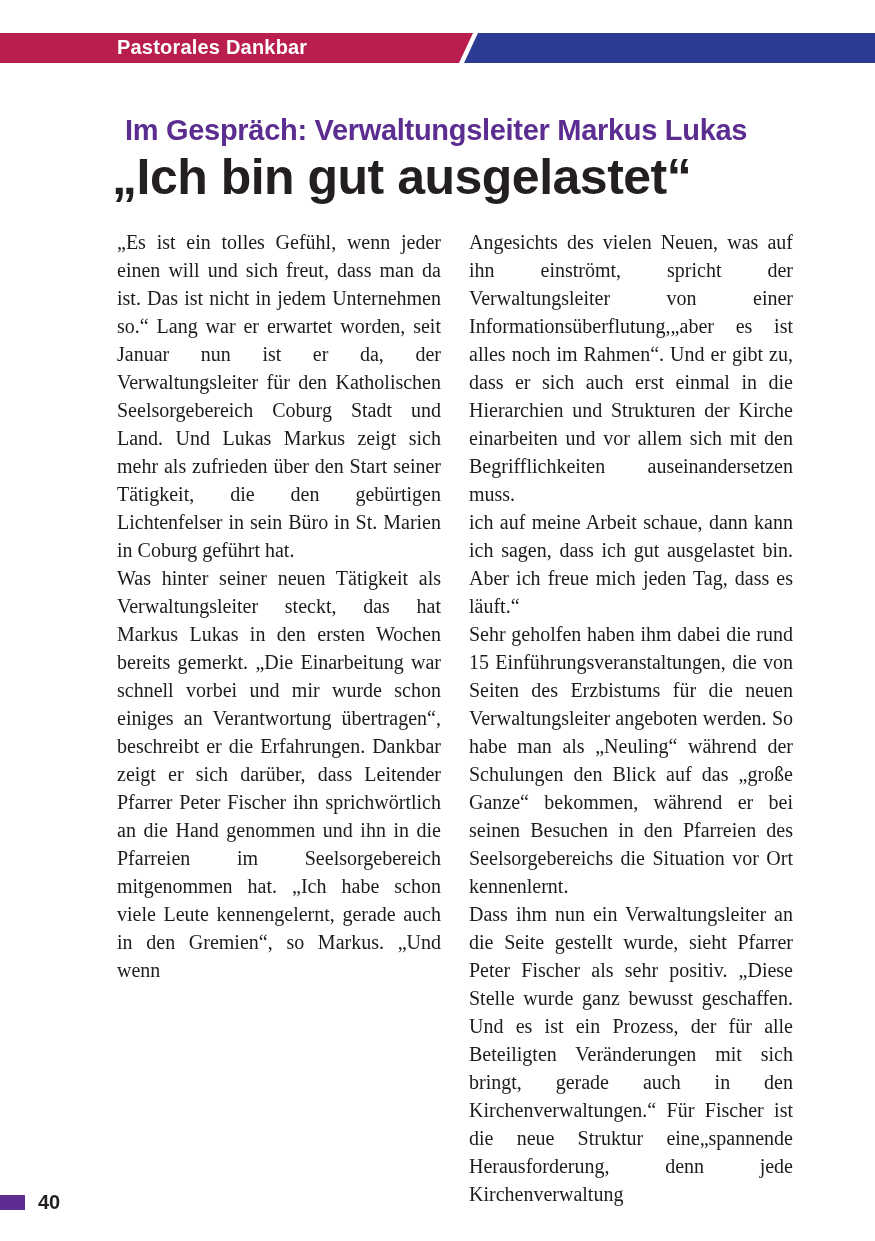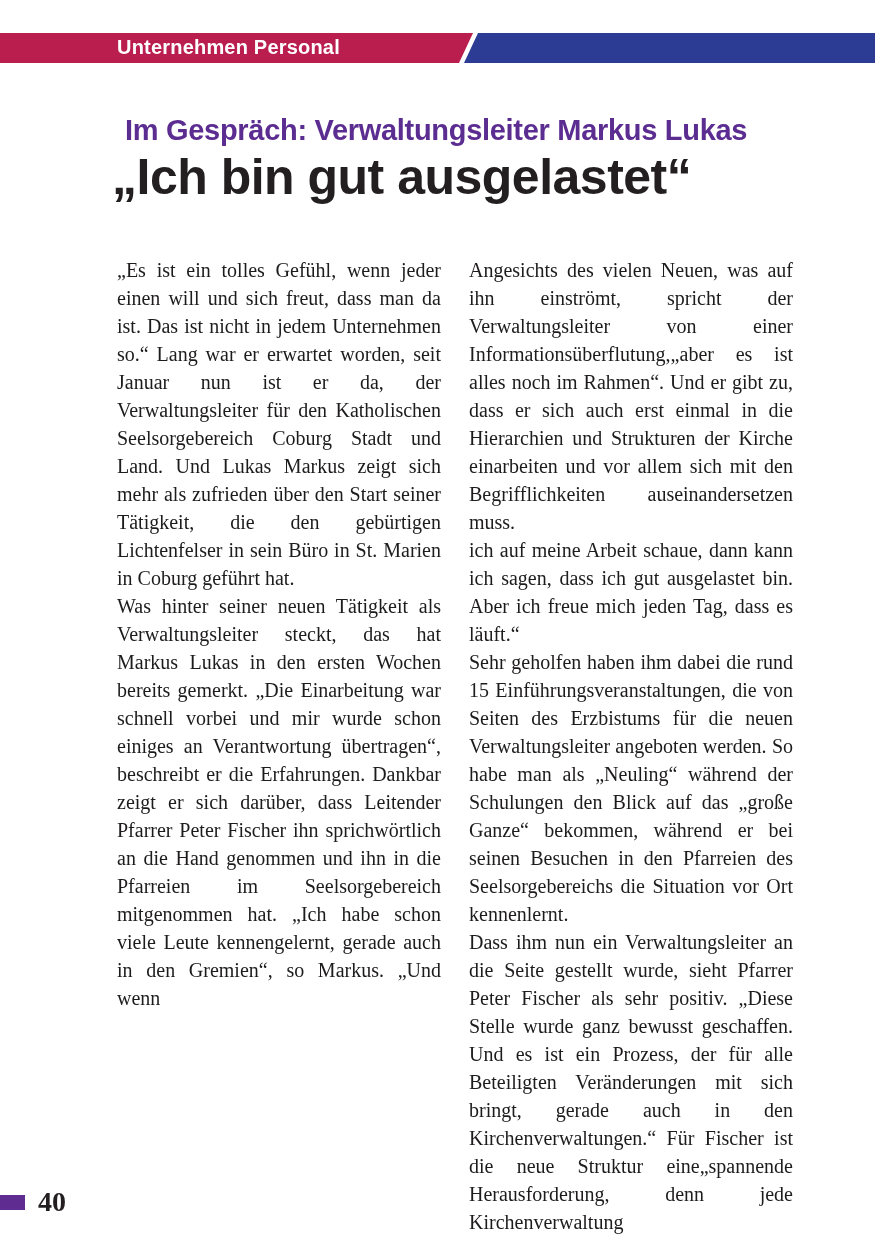--- a/index.html
+++ b/index.html
@@ -31,48 +31,48 @@
     color:#5c2d91; font-family:"Liberation Sans", sans-serif;
     font-weight:bold; font-size:29px; letter-spacing:-0.3px; white-space:nowrap;
   }
   .headline {
     position:absolute; left:112px; top:148px; margin:0;
     color:#231f20; font-family:"Liberation Sans", sans-serif;
     font-weight:bold; font-size:50px; letter-spacing:-0.5px; white-space:nowrap;
   }
   
   .columns {
-    position:absolute; left:117px; top:256px; width:676px;
+    position:absolute; left:117px; top:228px; width:676px;
     display:flex; gap:28px;
   }
   .col {
     width:330px; text-align:justify; hyphens:none;
     font-size:20px; line-height:28px; color:#1d1b1c;
   }
   .col p { margin:0; }
   
   .footer {
     position:absolute; left:0; top:1191px; height:22px;
     display:flex; align-items:center; gap:13px;
   }
   .footer-marker { display:inline-block; width:25px; height:15px; background:#5f2c91; }
   .footer-num {
-    font-family:Liberation Serif, serif; font-weight:bold;
-    font-size:28px; color:#231f20;
+    font-family:Liberation Sans, sans-serif; font-weight:bold;
+    font-size:20px; color:#231f20;
   }
 </style>
 </head>
 <body>
 
 <div class="page">
 
   <div class="header-bar">
     <div class="header-red"></div>
     <div class="header-blue"></div>
-    <span class="header-label">Unternehmen Personal</span>
+    <span class="header-label">Pastorales Dankbar</span>
   </div>
 
   <h2 class="kicker">Im Gespräch: Verwaltungsleiter Markus Lukas</h2>
 
   <h1 class="headline">„Ich bin gut ausgelastet“</h1>
 
   <div class="columns">
     <div class="col">
         <p>„Es ist ein tolles Gefühl, wenn jeder einen will und sich freut, dass man da ist. Das ist nicht in jedem Unternehmen so.“ Lang war er erwartet worden, seit Januar nun ist er da, der Verwaltungsleiter für den Katholischen Seelsorgebereich Coburg Stadt und Land. Und Lukas Markus zeigt sich mehr als zufrieden über den Start seiner Tätigkeit, die den gebürtigen Lichtenfelser in sein Büro in St. Marien in Coburg geführt hat.</p>
         <p>Was hinter seiner neuen Tätigkeit als Verwaltungsleiter steckt, das hat Markus Lukas in den ersten Wochen bereits gemerkt. „Die Einarbeitung war schnell vorbei und mir wurde schon einiges an Verantwortung übertragen“, beschreibt er die Erfahrungen. Dankbar zeigt er sich darüber, dass Leitender Pfarrer Peter Fischer ihn sprichwörtlich an die Hand genommen und ihn in die Pfarreien im Seelsorgebereich mitgenommen hat. „Ich habe schon viele Leute kennengelernt, gerade auch in den Gremien“, so Markus. „Und wenn</p>

